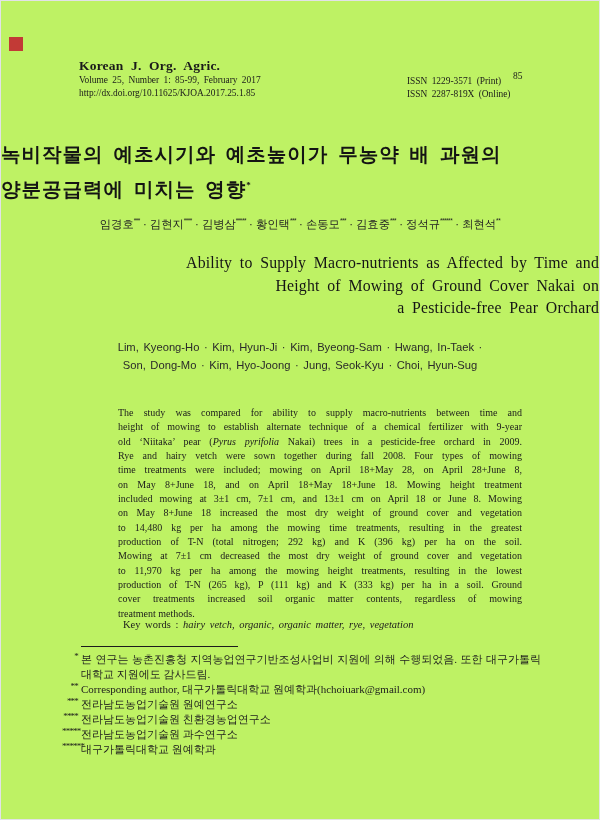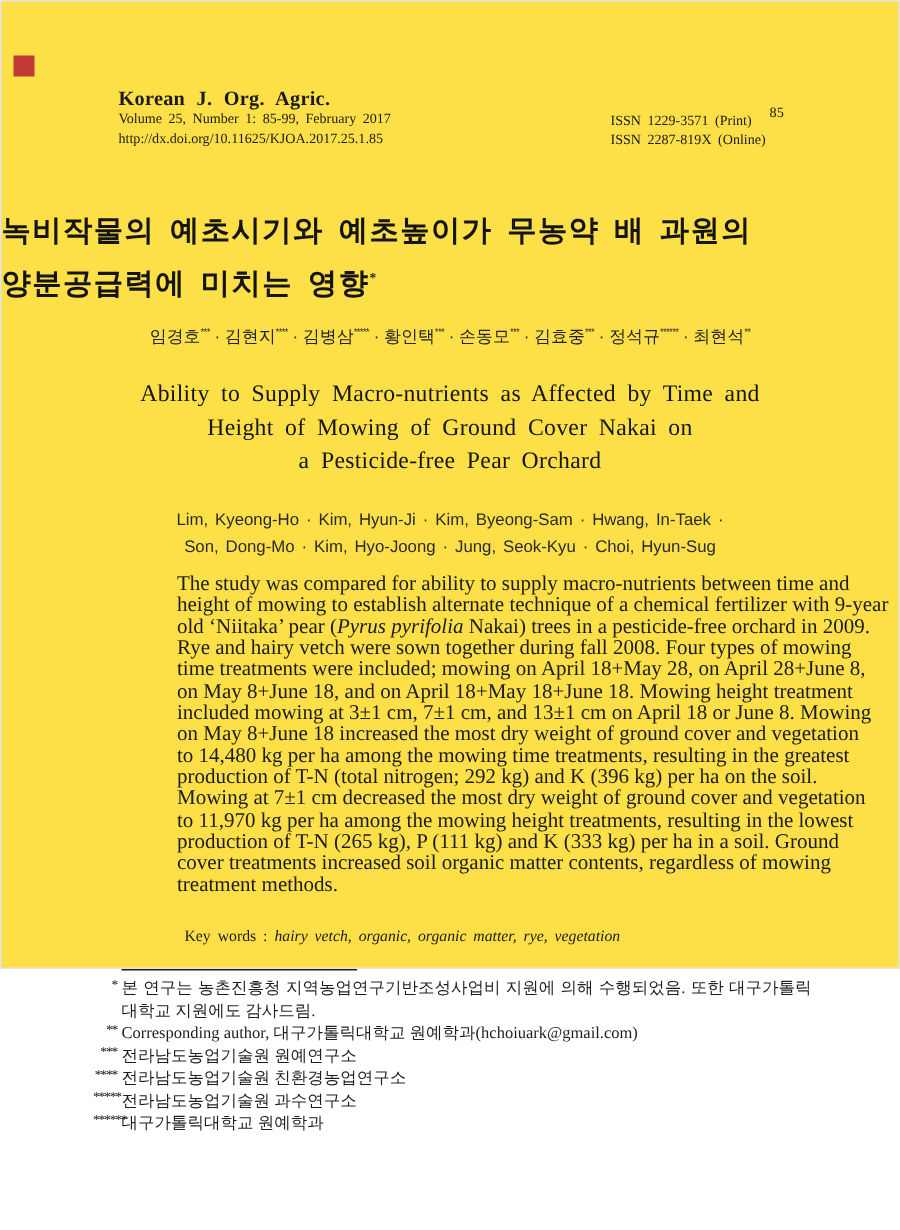--- a/index.html
+++ b/index.html
@@ -1,19 +1,19 @@
 <!DOCTYPE html>
 <html lang="ko"><head>
 <meta charset="utf-8">
 <style>
   * { margin:0; padding:0; box-sizing:border-box; }
   html,body { width:600px; height:820px; background:#ffffff; overflow:hidden; }
   body { font-family:"Liberation Serif","DejaVu Serif",serif; color:#1a1a1a;
          -webkit-font-smoothing:antialiased; }
-  .page { position:relative; width:600px; height:646px; background:#fde047;
+  .page { position:relative; width:600px; height:820px; background:#bef264;
           border:1px solid #e2e2e7; }
 
   
   .red-marker { position:absolute; left:8px; top:36px; width:14px; height:14px; }
 
   
   .hdr-left { position:absolute; left:78px; top:57px; }
   .journal-name { font-size:13.5px; font-weight:bold; word-spacing:4px;
                   letter-spacing:0.2px; line-height:16px; }
   .hdr-line { font-size:9.4px; line-height:13.2px; word-spacing:2px; }
@@ -27,32 +27,32 @@
               letter-spacing:1px; word-spacing:4px; color:#141414; }
   .title-kr sup { font-size:9px; letter-spacing:-1px; }
 
   
   .authors-kr { position:absolute; left:0; right:0; top:216px; text-align:center;
                 font-family:"Liberation Sans","DejaVu Sans",sans-serif;
                 font-size:11.3px; color:#222; }
   .authors-kr sup { font-size:6.5px; letter-spacing:-0.5px; }
 
   
-  .title-en { position:absolute; left:0; right:0; top:251px; text-align:center;
+  .title-en { position:absolute; left:0; right:0; top:251px; text-align:right;
               font-size:15.8px; line-height:22.6px; word-spacing:3.5px;
               letter-spacing:0.2px; color:#151515; }
 
   
   .authors-en { position:absolute; left:0; right:0; top:338px; text-align:center;
                 font-family:"Liberation Sans","DejaVu Sans",sans-serif;
                 font-size:11.2px; line-height:17.5px; word-spacing:1.5px; color:#2a2a2a; }
 
   
-  .abstract { position:absolute; left:117px; top:382px; width:404px;
-              font-size:14px; line-height:14.35px; color:#1b1b1b; }
+  .abstract { position:absolute; left:117px; top:405px; width:404px;
+              font-size:10px; line-height:14.35px; color:#1b1b1b; }
   .abs-line { white-space:nowrap; text-align:justify; text-align-last:justify; }
   .abs-line.last { text-align-last:left; }
 
   .keywords { position:absolute; left:122px; top:618px; width:400px;
               font-size:10.5px; word-spacing:2px; color:#1b1b1b; }
 
   
   .fn-divider { position:absolute; left:80px; top:645px; width:157px; height:1px;
                 background:#1c1c1c; }
   .footnotes { position:absolute; left:61px; top:651px; width:479px; }

